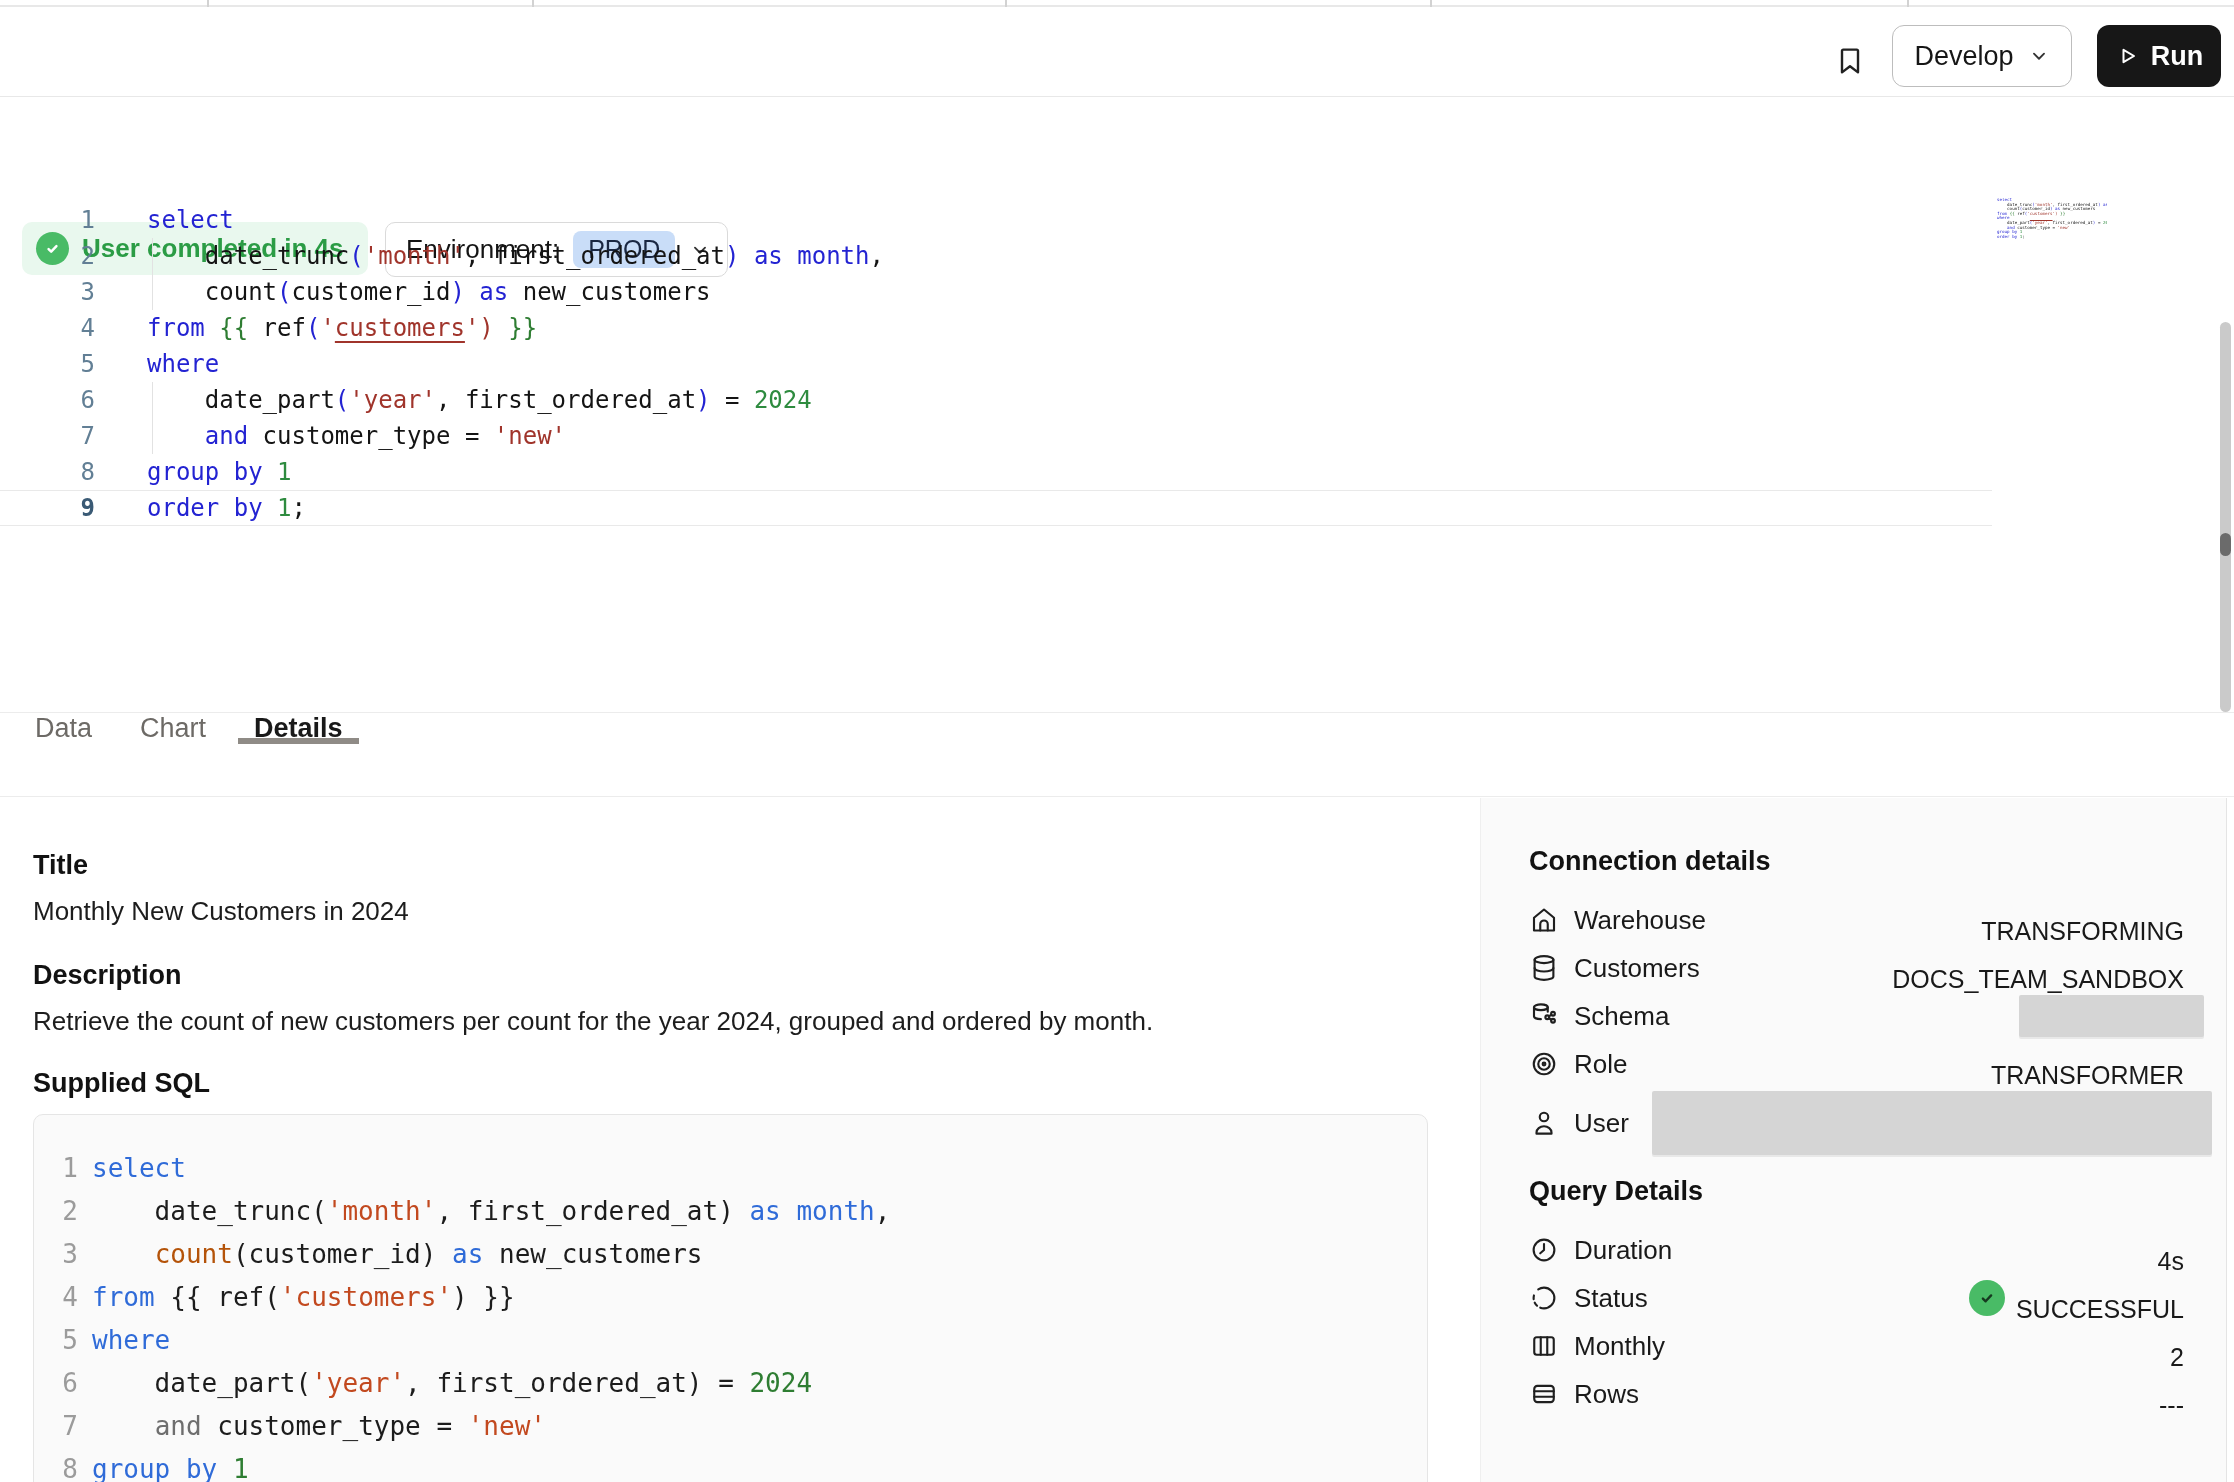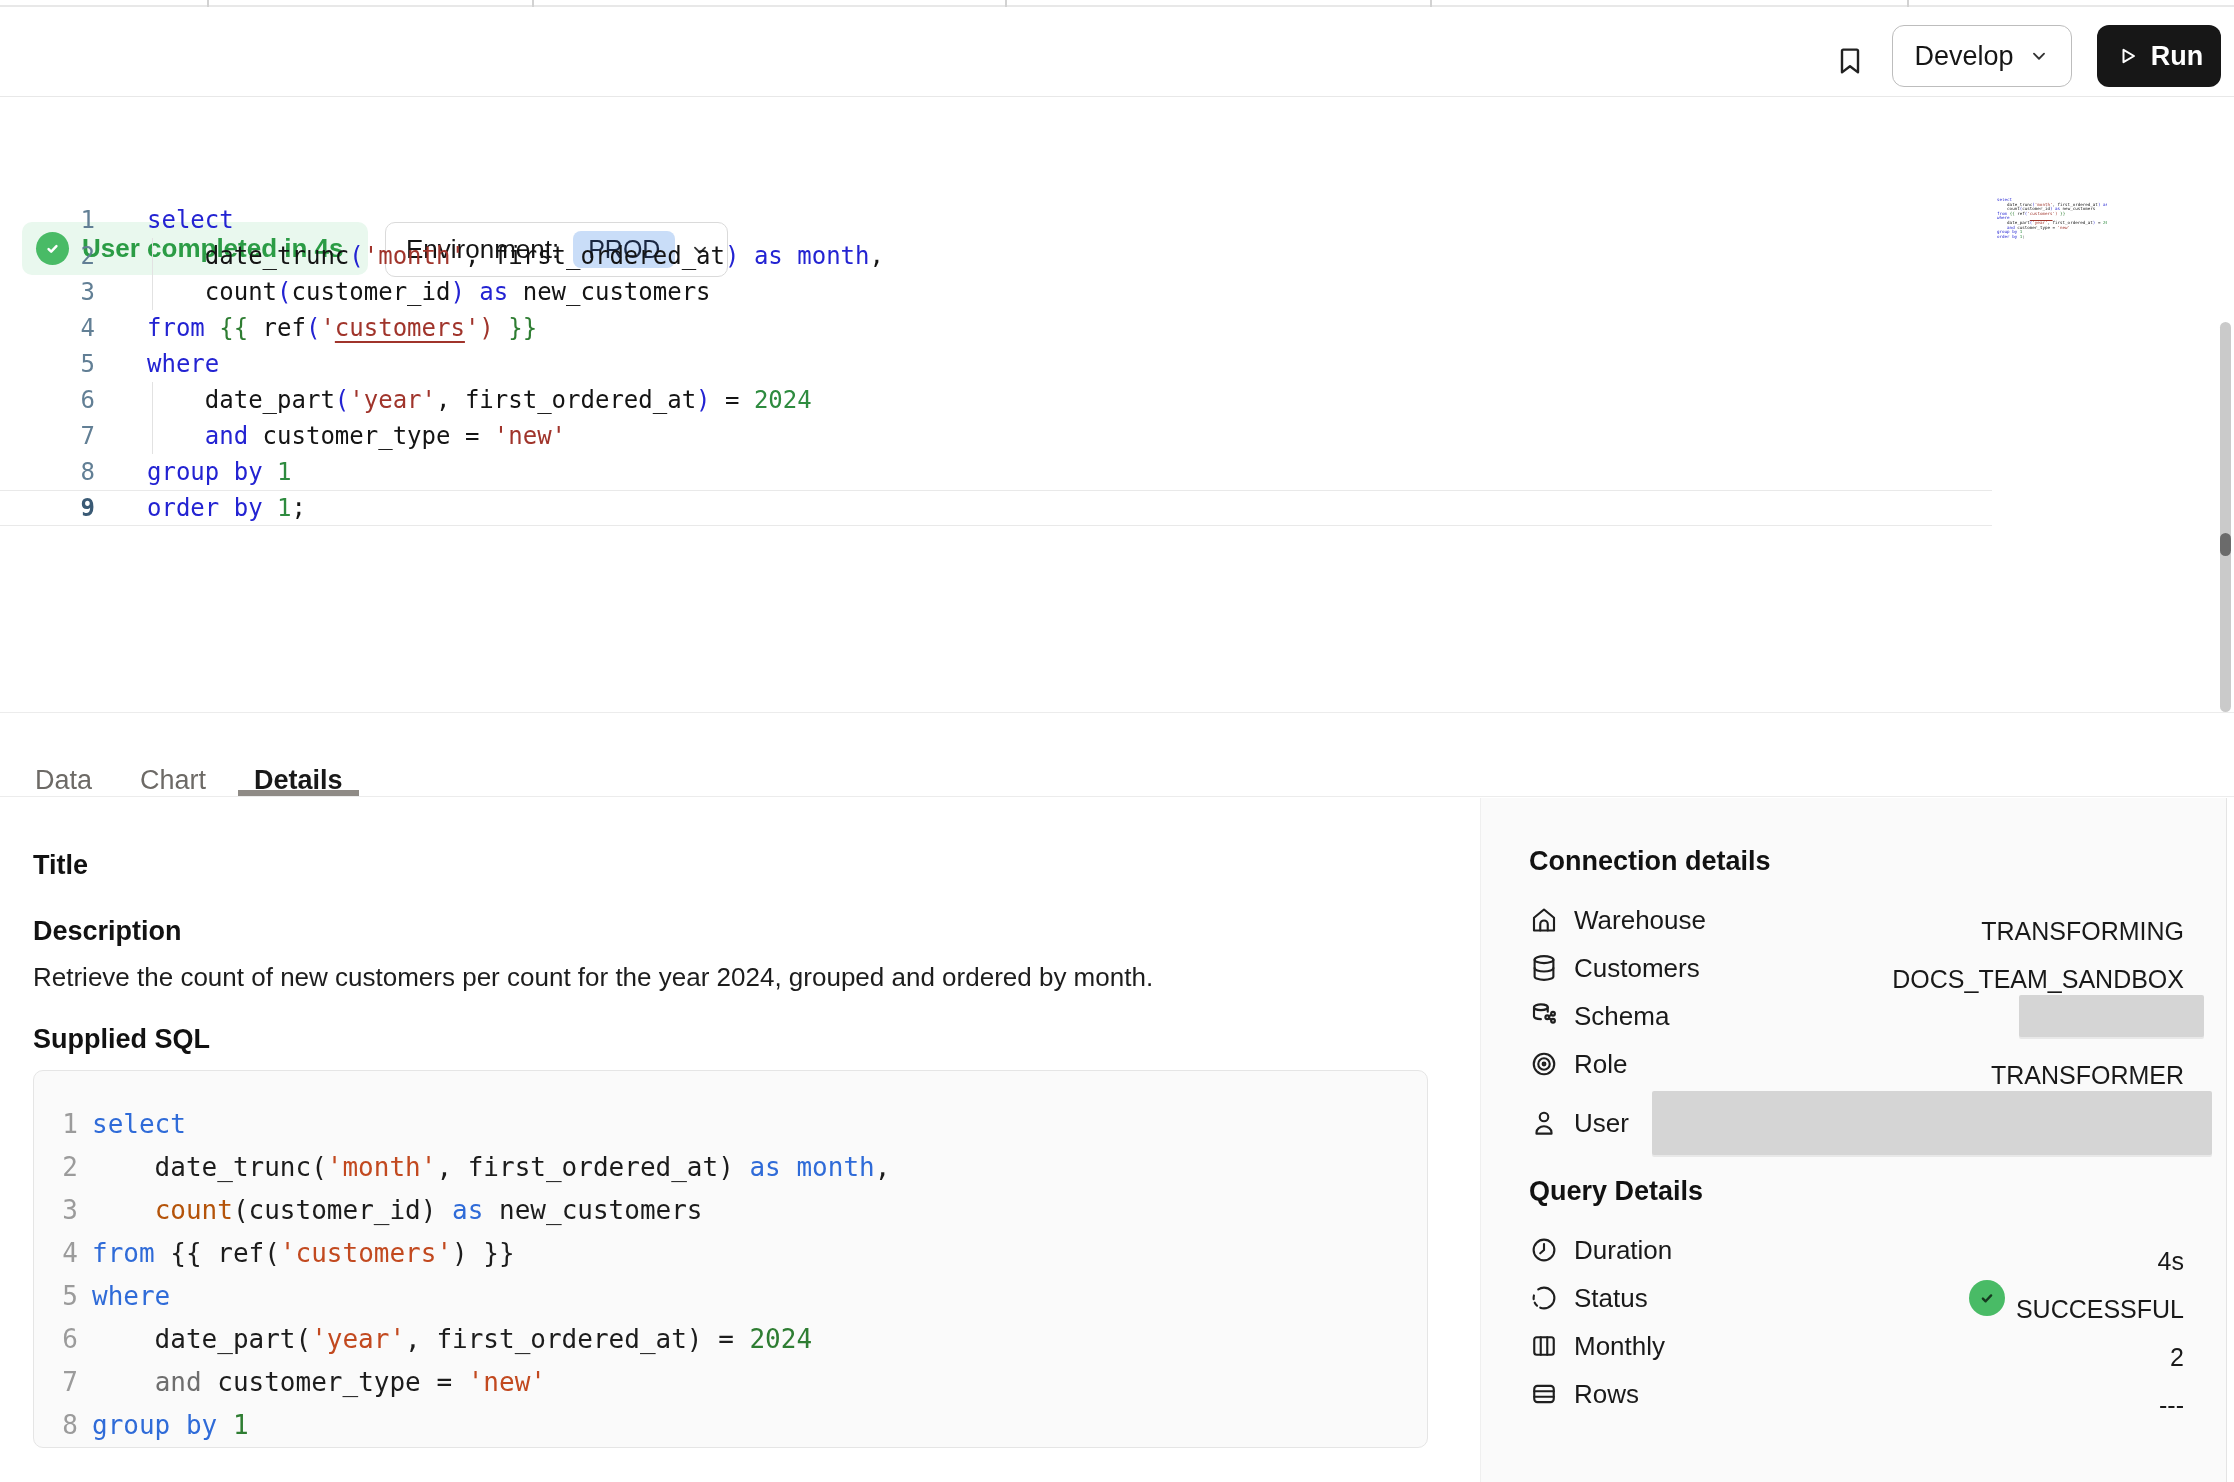--- a/index.html
+++ b/index.html
@@ -45,21 +45,21 @@
   
   .minimap{position:absolute;left:1995px;top:101px;width:112px;height:46px;overflow:hidden;cursor:pointer;}
   .minimap .code-line{height:4.6px;line-height:4.6px;font-size:4.2px;}
   .minimap .code-line .code{padding-left:2px;}
   .minimap .code-line.active{border:none;}
   .ed-scrollbar{position:absolute;left:2220px;top:225px;width:11px;height:390px;background:#cacaca;border-radius:6px;cursor:pointer;}
   .ed-scrollbar .thumb{position:absolute;left:0;top:211px;width:11px;height:23px;background:#6b6b6b;border-radius:6px;}
 
   
   .tabbar{position:absolute;left:0;top:712px;width:100%;height:85px;border-top:1px solid #ececec;border-bottom:1px solid #ececec;
-    display:flex;align-items:flex-end;padding-left:35px;gap:48px;background:#fff;box-sizing:border-box;}
+    display:flex;align-items:flex-start;padding-left:35px;gap:48px;background:#fff;box-sizing:border-box;}
   .tab{display:flex;align-items:center;font-size:27px;color:#6d6a66;position:relative;cursor:pointer;}
   .tab.active{color:#191919;font-weight:600;}
   .tab.active::after{content:"";position:absolute;left:-16px;right:-16px;bottom:0;height:6px;background:#8f8b86;}
 
   
   .content{position:absolute;left:0;top:798px;width:100%;bottom:0;background:#fff;}
   .left-col{position:absolute;left:33px;top:0;width:1395px;}
   .left-col h3{margin:0;font-size:27px;font-weight:700;color:#121212;line-height:34px;}
   .h-title{margin-top:50px !important;}
   .t-value{margin-top:14px;font-size:26px;color:#1d1d1d;line-height:30px;}
@@ -186,20 +186,21 @@
 
   <div class="tabbar" id="tabbar">
       <div class="tab">Data</div>
       <div class="tab">Chart</div>
       <div class="tab active">Details</div>
     </div>
 
   <div class="content">
     <div class="left-col">
       <h3 class="h-title">Title</h3>
+      <div class="t-value">Monthly New Customers in 2024</div>
       <h3 class="h-desc">Description</h3>
       <div class="t-value">Retrieve the count of new customers per count for the year 2024, grouped and ordered by month.</div>
       <h3 class="h-sql">Supplied SQL</h3>
       <div class="code-box sq" id="sql-box">
           <div class="sq-line"><span class="ln">1</span><span class="code"><span class="tk-kw">select</span></span></div>
           <div class="sq-line"><span class="ln">2</span><span class="code"><span class="tk-txt">    date_trunc(</span><span class="tk-str">'month'</span><span class="tk-txt">, first_ordered_at) </span><span class="tk-kw">as</span><span class="tk-txt"> </span><span class="tk-kw">month</span><span class="tk-txt">,</span></span></div>
           <div class="sq-line"><span class="ln">3</span><span class="code"><span class="tk-txt">    </span><span class="tk-fn">count</span><span class="tk-txt">(customer_id) </span><span class="tk-kw">as</span><span class="tk-txt"> new_customers</span></span></div>
           <div class="sq-line"><span class="ln">4</span><span class="code"><span class="tk-kw">from</span><span class="tk-txt"> {{ ref(</span><span class="tk-str">'customers'</span><span class="tk-txt">) }}</span></span></div>
           <div class="sq-line"><span class="ln">5</span><span class="code"><span class="tk-kw">where</span></span></div>
           <div class="sq-line"><span class="ln">6</span><span class="code"><span class="tk-txt">    date_part(</span><span class="tk-str">'year'</span><span class="tk-txt">, first_ordered_at) = </span><span class="tk-num">2024</span></span></div>

